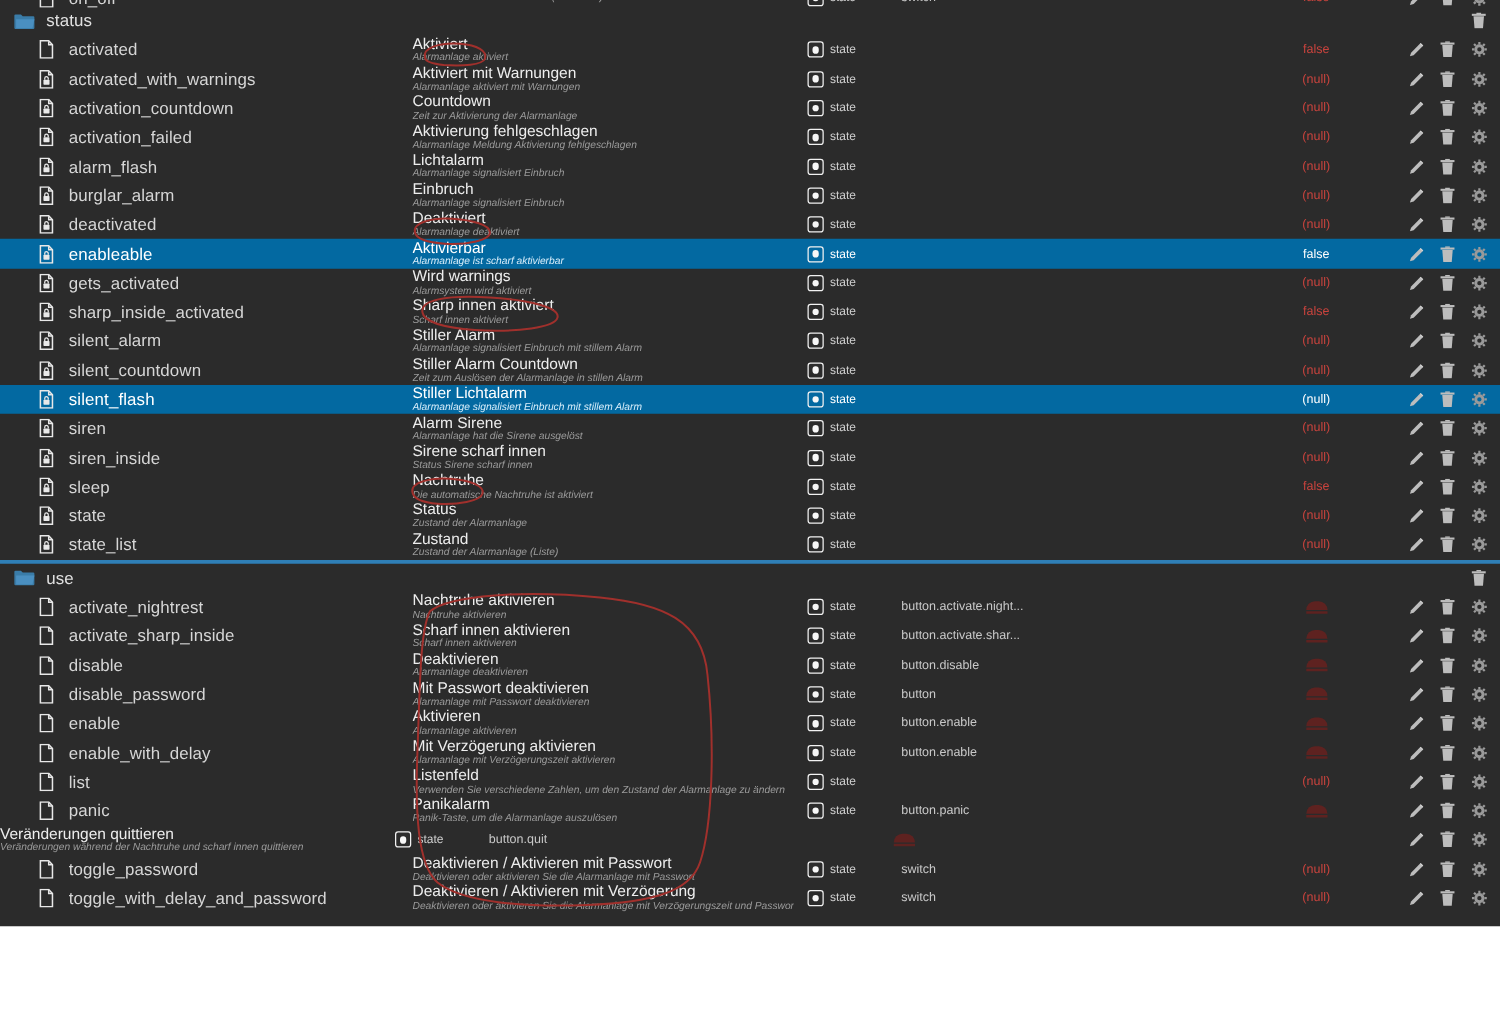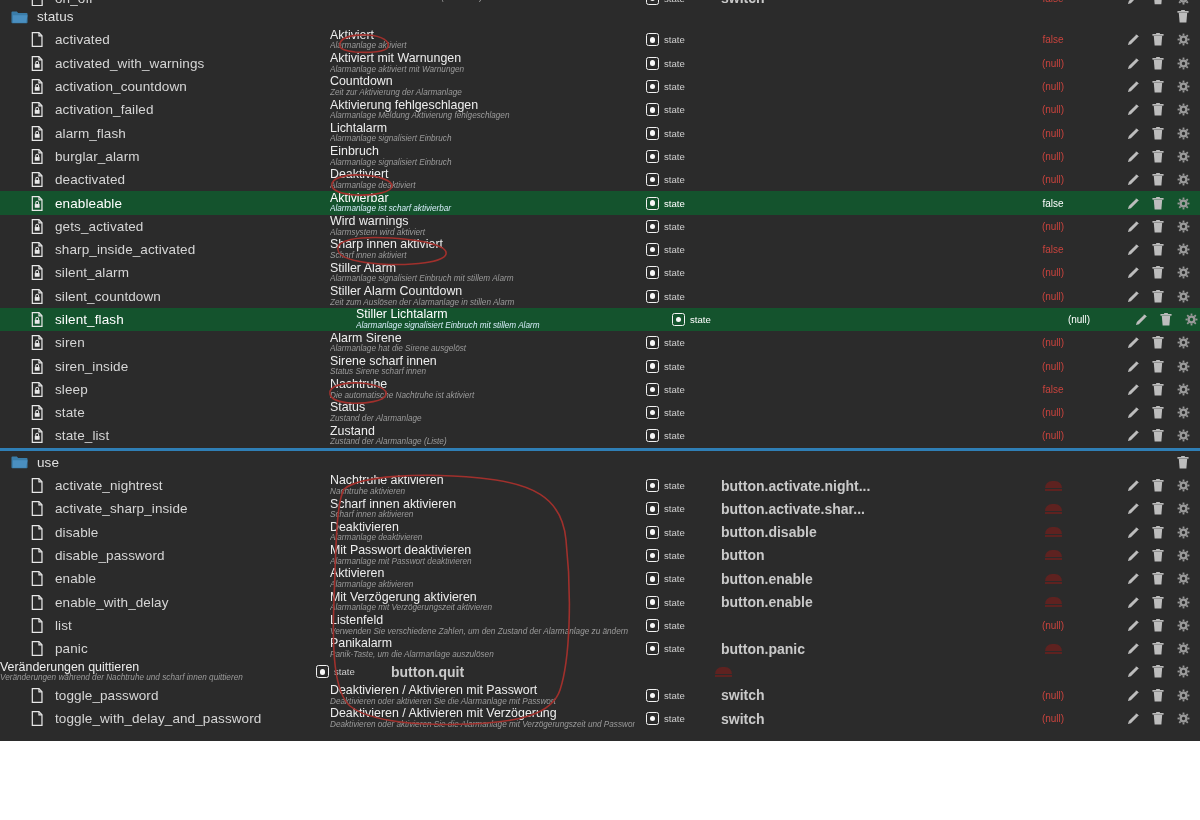--- a/index.html
+++ b/index.html
@@ -18,21 +18,21 @@
 
   
   .row {
     position:relative;
     display:flex;
     align-items:center;
     height:23.3px;
     width:1200px;
     color:#d6d6d6;
   }
-  .row.sel { background:#14532d; color:#ffffff; }
+  .row.sel { background:#0369a1; color:#ffffff; }
   .row.folder { height:23.3px; }
 
   
   .c-name {
     width:330px;
     flex:0 0 330px;
     display:flex;
     align-items:center;
     height:100%;
   }
@@ -81,25 +81,24 @@
   }
   .state-dot { width:5.5px; height:5.5px; border-radius:50%; background:#f7f7f7; }
   .state-lbl { font-size:9.6px; color:#cfcfcf; }
   .row.sel .state-lbl { color:#ffffff; }
 
   
   .c-role {
     width:305px;
     flex:0 0 305px;
     padding-left:28px;
-    font-size:14px;
+    font-size:10px;
     color:#c9c9c9;
     white-space:nowrap;
     overflow:hidden;
-    font-weight:bold;
   }
 
   
   .c-val {
     width:110px;
     flex:0 0 110px;
     text-align:center;
     font-size:10px;
     color:#c8433d;
     display:flex; align-items:center; justify-content:center;
@@ -900,21 +899,21 @@
           <span class="ico">
             <svg width="14" height="15" viewBox="0 0 14 16">
               <path d="M2 .7h7.1L12.3 4v11.3H2z" fill="none" stroke="#e8e8e8" stroke-width="1.3"></path>
               <path d="M9.1 1V4.1h3.2" fill="none" stroke="#e8e8e8" stroke-width="1.3"></path>
               <rect x="4.6" y="8.4" width="5.2" height="4.2" rx=".6" fill="#e8e8e8"></rect>
               <path d="M5.7 8.4V7.2a1.5 1.5 0 013 0v1.2" fill="none" stroke="#e8e8e8" stroke-width="1.1"></path>
             </svg>
           </span>
           <span class="nm">silent_flash</span>
         </div>
-        <div class="c-title" style="position: relative; margin-left: 26px;">
+        <div class="c-title" style="position: relative;">
           <span class="t1">Stiller Lichtalarm</span>
           <span class="t2">Alarmanlage signalisiert Einbruch mit stillem Alarm</span>
         </div>
         <div class="c-state">
           <span class="state-box">
             <span class="state-dot"></span>
           </span>
           <span class="state-lbl">state</span>
         </div>
         <div class="c-role"></div>

